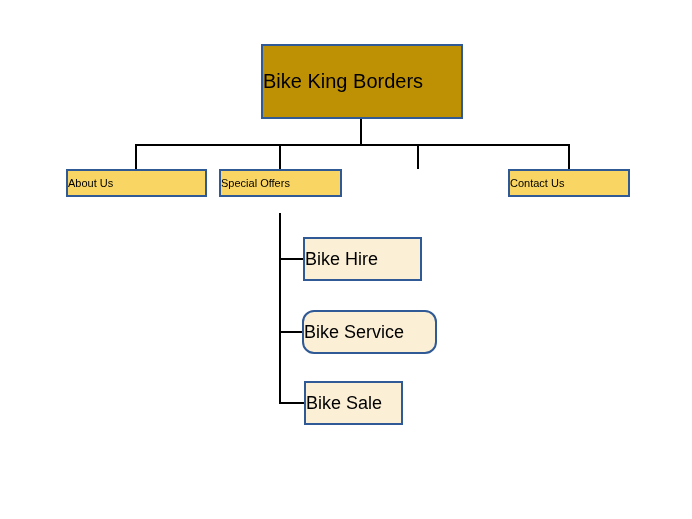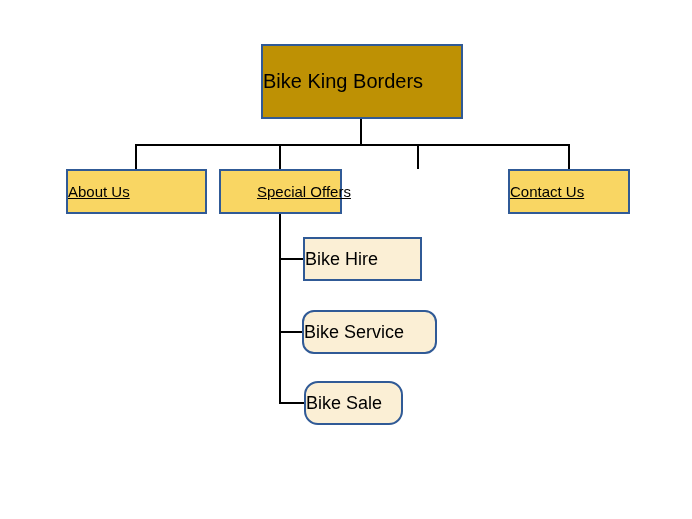--- a/index.html
+++ b/index.html
@@ -24,37 +24,36 @@
     color: var(--text, #000000);
     text-align: center;
     white-space: nowrap;
   }
   .node-root {
     left: 261px; top: 44px; width: 202px; height: 75px;
     background: var(--root-fill, #BE9104);
     font-size: 20px;
   }
   .node-l2 {
-    top: 169px; height: 45px;
+    top: 169px; height: 28px;
     background: var(--child-fill, #F9D663);
-    font-size: 15px;
-    text-decoration: underline;
+    font-size: 11px;
   }
   .node-about   { left: 66px;  width: 141px; }
-  .node-special { left: 219px; width: 123px; padding-left: 36px; }
+  .node-special { left: 219px; width: 123px; }
   .node-trails  { left: 358px; width: 120px; }
   .node-contact { left: 508px; width: 122px; }
   .node-l3 {
     height: 44px;
     background: var(--grandchild-fill, #FBEFD5);
     font-size: 18px;
   }
   .node-hire    { left: 303px; top: 237px; width: 119px; }
   .node-service { left: 302px; top: 310px; width: 135px; border-radius: 12px; }
-  .node-sale    { left: 304px; top: 381px; width: 99px; border-radius: 14px; }
+  .node-sale    { left: 304px; top: 381px; width: 99px; }
   .line {
     position: absolute;
     background: var(--connector, #000000);
   }
   .line.v { width: 2px; }
   .line.h { height: 2px; }
   .root-stem     { left: 360px; top: 119px; height: 27px; }
   .bus           { left: 135px; top: 144px; width: 435px; }
   .drop-about    { left: 135px; top: 145px; height: 24px; }
   .drop-special  { left: 279px; top: 145px; height: 24px; }

